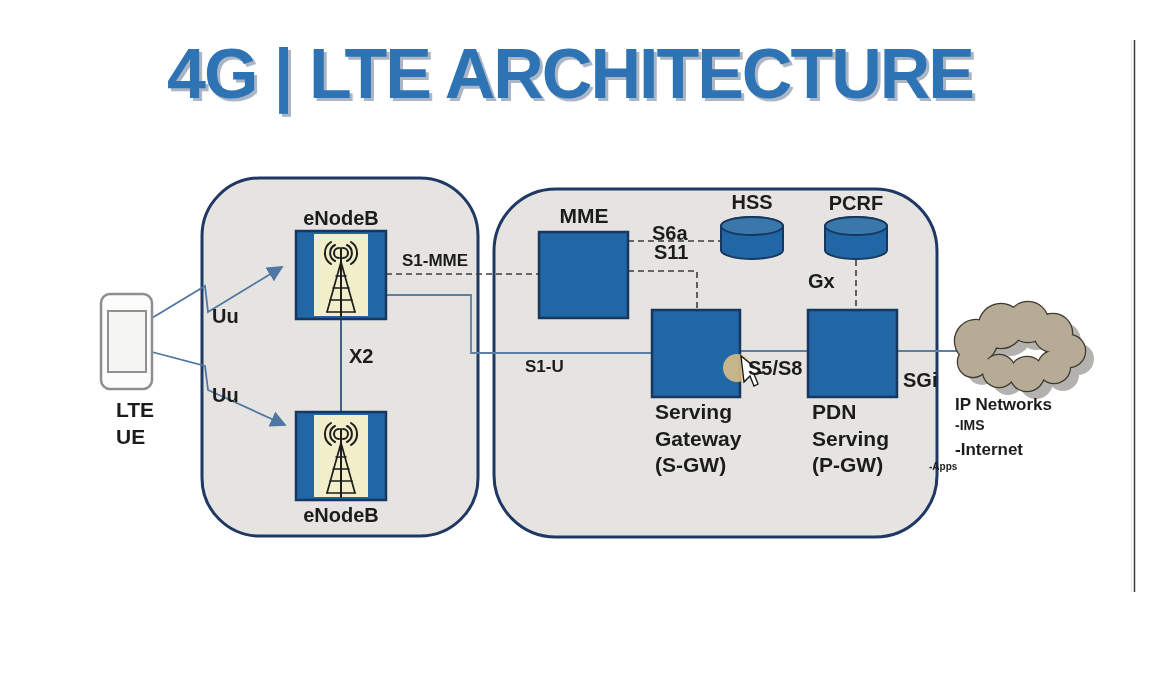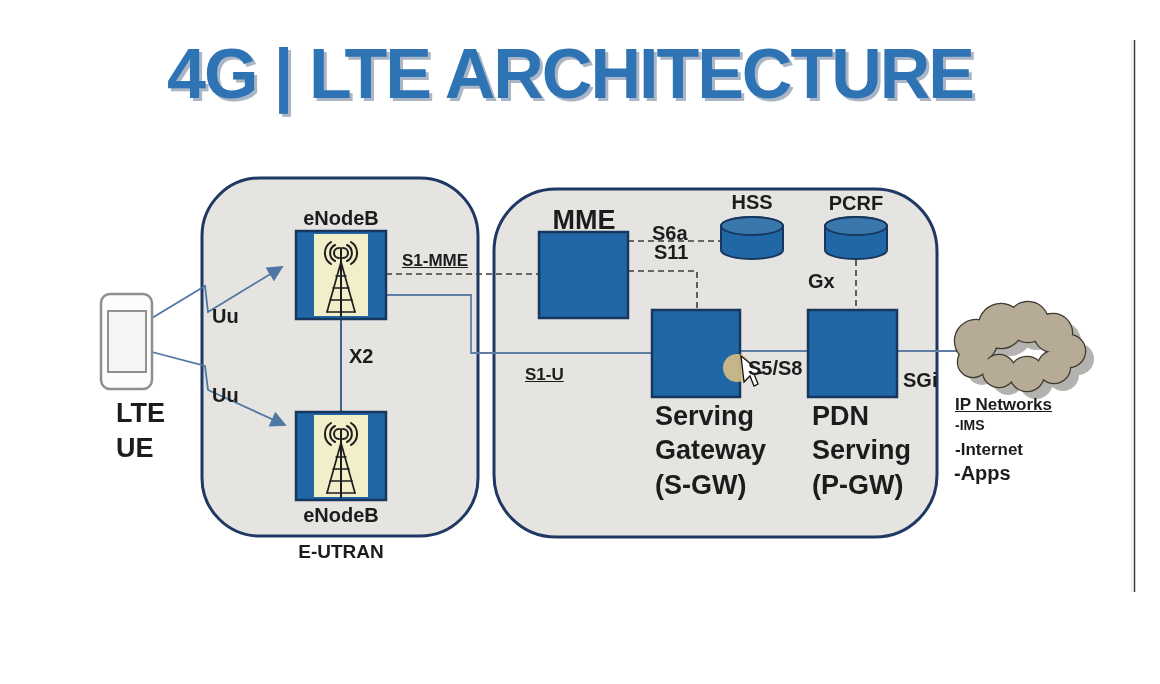--- a/index.html
+++ b/index.html
@@ -9,24 +9,24 @@
   }
   .abs{position:absolute;}
   .title{
     left:0;top:34px;width:1140px;text-align:center;
     font-size:70px;font-weight:800;letter-spacing:-2px;color:#2E74B5;
     text-shadow:3px 3px 0 #aab5c5;white-space:nowrap;
   }
   .lbl{font-weight:bold;white-space:pre-line;line-height:1.27;}
   .c{text-align:center;}
   .f16{font-size:20px;}
-  .f17{font-size:17px;text-decoration:underline;}
+  .f17{font-size:17px;}
   .f19{font-size:19px;}
   .f20{font-size:20px;}
-  .f21{font-size:27px;}
+  .f21{font-size:21px;}
   .ctl{
     position:absolute;width:27px;height:27px;border-radius:50%;
     border:1.5px solid #c6c6c6;background:#fff;box-sizing:border-box;
     display:flex;align-items:center;justify-content:center;
   }
   svg{display:block;}
 </style>
 </head>
 <body>
 
@@ -144,43 +144,42 @@
       <circle cx="737" cy="368" r="14" fill="#E2C386" opacity="0.85"></circle>
       <path d="M741,356 L744,382 L750,376 L754,386 L758,384 L754,374 L762,373 Z" fill="#ffffff" stroke="#111111" stroke-width="1.3"></path>
     </g>
 
     <line x1="1131.5" y1="40" x2="1131.5" y2="660" stroke="#e2e2e2" stroke-width="1"></line>
     <line x1="1134.5" y1="40" x2="1134.5" y2="660" stroke="#3a3a3a" stroke-width="1.5"></line>
   </svg>
 
   <div class="abs lbl f20 c" style="left:261px;top:206px;width:160px">eNodeB</div>
   <div class="abs lbl f20 c" style="left:261px;top:503px;width:160px">eNodeB</div>
-  <div class="abs lbl f19 c" style="left:241px;top:540px;width:200px">E-UTRAN</div>
   <div class="abs lbl f21 c" style="left:514px;top:203px;width:140px">MME</div>
   <div class="abs lbl f20 c" style="left:692px;top:190px;width:120px">HSS</div>
   <div class="abs lbl f20 c" style="left:796px;top:191px;width:120px">PCRF</div>
   <div class="abs lbl f21" style="left:655px;top:399px">Serving
 Gateway
 (S-GW)</div>
   <div class="abs lbl f21" style="left:812px;top:399px">PDN
 Serving
 (P-GW)</div>
   <div class="abs lbl f21" style="left:116px;top:396px;line-height:1.3">LTE
 UE</div>
 
   <div class="abs lbl f17" style="left:955px;top:394px">IP Networks</div>
   <div class="abs lbl" style="left:955px;top:417px;font-size:14px">-IMS</div>
   <div class="abs lbl" style="left:955px;top:439px;font-size:17px">-Internet</div>
-  <div class="abs lbl" style="left:954px;top:461px;font-size:20px">-Apps</div>
+  <div class="abs lbl" style="left:929px;top:461px;font-size:10px">-Apps</div>
 
   <div class="abs lbl f16" style="left:212px;top:304px">Uu</div>
   <div class="abs lbl f16" style="left:212px;top:383px">Uu</div>
   <div class="abs lbl f16" style="left:349px;top:344px">X2</div>
   <div class="abs lbl f17" style="left:402px;top:250px">S1-MME</div>
-  <div class="abs lbl f17" style="left:525px;top:364px">S1-U</div>
+  <div class="abs lbl f17" style="left:525px;top:356px">S1-U</div>
   <div class="abs lbl f16" style="left:652px;top:221px">S6a</div>
   <div class="abs lbl f16" style="left:654px;top:240px">S11</div>
   <div class="abs lbl f16" style="left:748px;top:356px">S5/S8</div>
   <div class="abs lbl f16" style="left:808px;top:269px">Gx</div>
   <div class="abs lbl f16" style="left:903px;top:368px">SGi</div>
 
   <div>
     <div class="ctl" style="left:30px;top:611px">
       <svg width="27" height="27" viewBox="0 0 27 27">
         <path d="M16,7.5 L8.5,13.5 L16,19.5 Z" fill="none" stroke="#b5b5b5" stroke-width="1.6" stroke-linejoin="round"></path>

